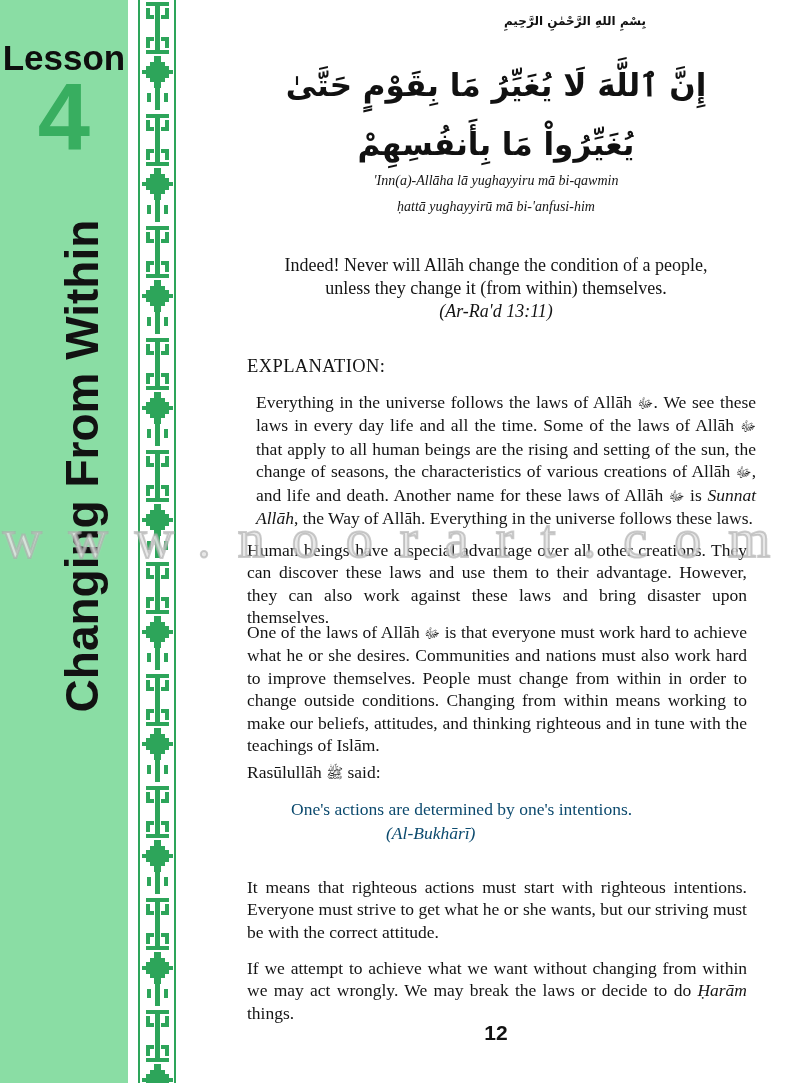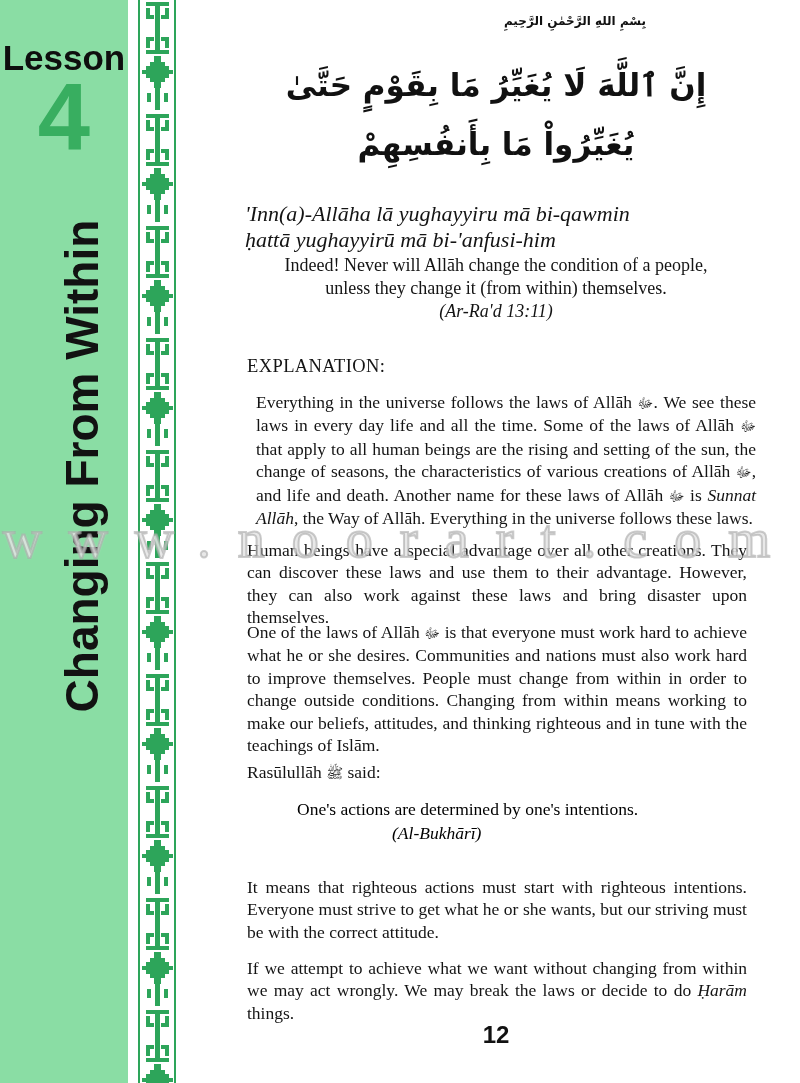--- a/index.html
+++ b/index.html
@@ -16,36 +16,36 @@
   .sidebar-title{position:absolute;left:-198px;top:437px;width:560px;height:58px;line-height:58px;
     transform:rotate(-90deg);text-align:center;white-space:nowrap;
     font-family:"Liberation Sans",sans-serif;font-weight:bold;font-size:46px;color:#121212;}
   
   .border-strip{position:absolute;left:138px;top:0;width:38px;height:1083px;}
   
   .bismillah{position:absolute;left:495px;top:14px;width:160px;text-align:center;
     font-family:"DejaVu Sans",sans-serif;font-weight:bold;font-size:12px;color:#111;}
   .verse{position:absolute;left:245px;top:56px;width:502px;text-align:center;direction:rtl;
     font-family:"DejaVu Sans",sans-serif;font-weight:bold;font-size:31px;line-height:1.9;color:#111;}
-  .translit{position:absolute;left:245px;top:168px;width:502px;text-align:left;
-    font-style:italic;font-size:22px;line-height:26px;color:#141414;margin-top:33px;}
+  .translit{position:absolute;left:245px;top:168px;width:502px;text-align:center;
+    font-style:italic;font-size:14px;line-height:26px;color:#141414;}
   .translation{position:absolute;left:245px;top:254px;width:502px;text-align:center;
     font-size:18px;line-height:23px;color:#141414;}
   .translation .ref{font-style:italic;}
   .expl-heading{position:absolute;left:247px;top:356px;font-size:18.5px;letter-spacing:.4px;color:#141414;}
   .para{position:absolute;left:247px;width:500px;text-align:justify;
     font-size:17.5px;line-height:22.4px;color:#141414;}
   #p1{top:391px;margin-left:9px;} #p2{top:539px;} #p3{top:621px;} #p4{top:876px;} #p5{top:957px;}
   .rasul{position:absolute;left:247px;top:762px;font-size:17.5px;color:#141414;}
-  .hadith{position:absolute;left:297px;top:797px;font-size:17.5px;line-height:24px;color:#000000;}
+  .hadith{position:absolute;left:291px;top:797px;font-size:17.5px;line-height:24px;color:#0c4a6e;}
   .hadith .ref{display:block;font-style:italic;margin-left:95px;}
   .it{font-style:italic;}
   .hon{font-family:"DejaVu Sans",sans-serif;font-size:14px;}
   .page-number{position:absolute;left:245px;top:1021px;width:502px;text-align:center;
-    font-family:"Liberation Sans",sans-serif;font-weight:bold;font-size:24px;color:#111;}
+    font-family:"Liberation Sans",sans-serif;font-weight:bold;font-size:21px;color:#111;}
   
   .watermark{position:absolute;left:0;top:512px;width:800px;z-index:9;pointer-events:none;
     text-align:center;white-space:nowrap;font-family:"Liberation Serif",serif;
     font-size:54px;line-height:54px;letter-spacing:27px;
     color:rgba(178,178,178,0.30);-webkit-text-stroke:2px rgba(162,162,162,0.55);
     text-shadow:0 0 2px rgba(255,255,255,0.8);}
 </style>
 </head>
 <body>
 

